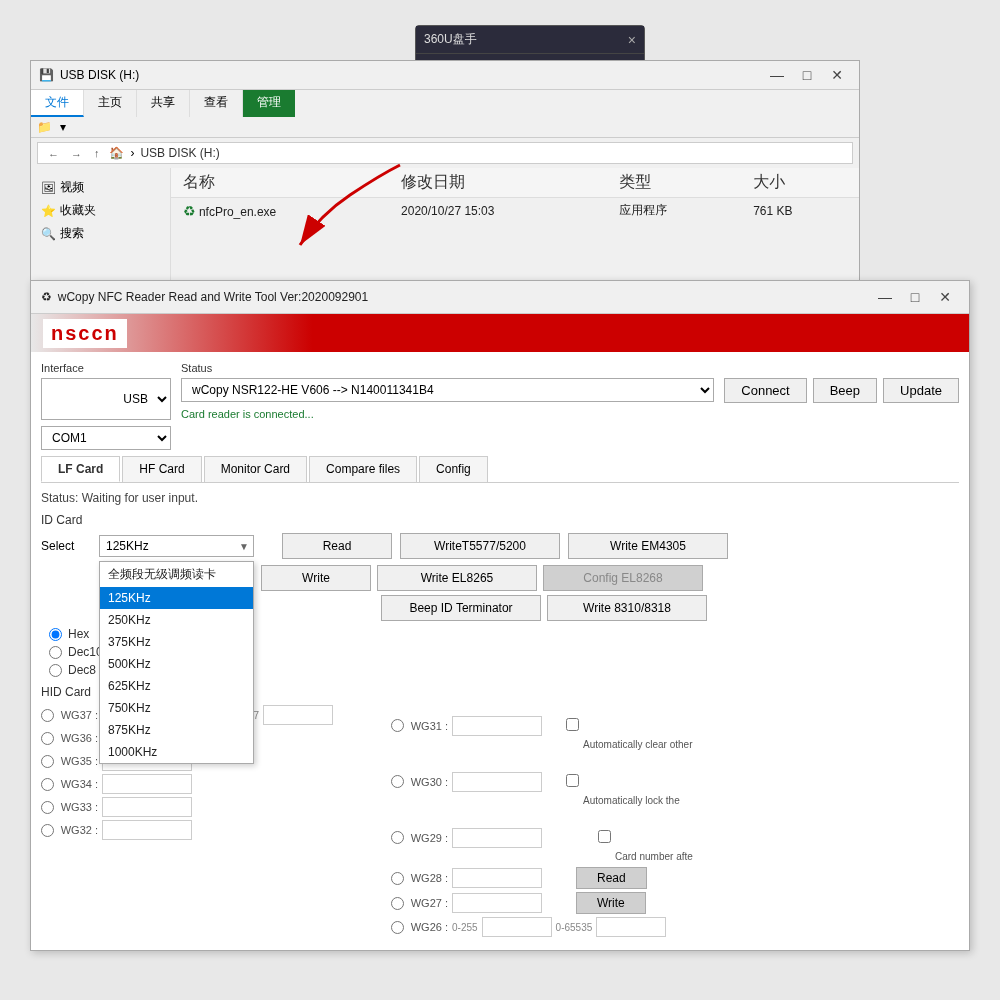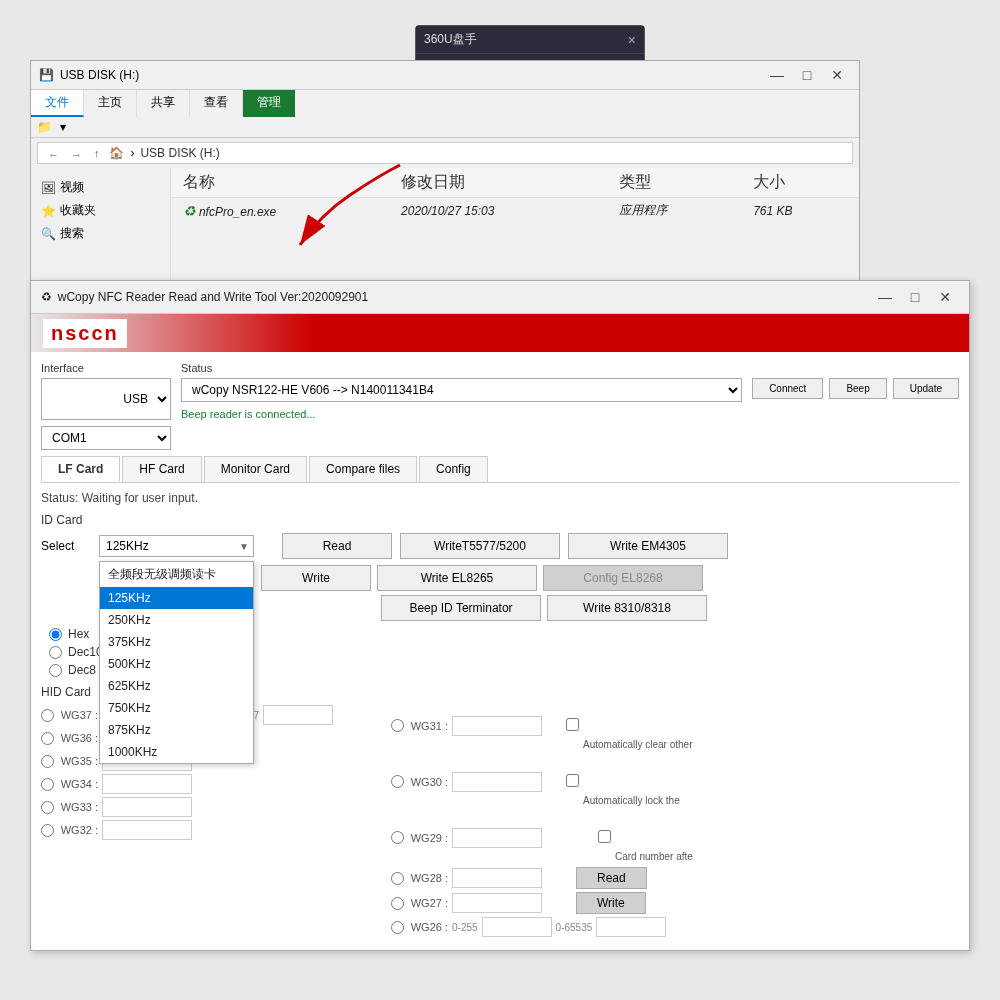--- a/index.html
+++ b/index.html
@@ -109,21 +109,20 @@
       background: #f5f5f5;
       border-bottom: 1px solid #ddd;
       font-size: 16px;
       font-weight: normal;
       color: #333;
     }
     .file-table td {
       padding: 4px 12px;
       font-size: 12px;
       color: #222;
-      font-style: italic;
     }
     .file-icon { color: #1a7b30; font-size: 14px; }
 
     
     .popup-360 {
       position: absolute;
       top: 25px;
       left: 415px;
       width: 230px;
       background: #2b2b3b;
@@ -265,21 +264,21 @@
     }
     .connected-text { font-size: 11px; color: #1a7b30; margin-top: 2px; }
     .btn-group-right {
       display: flex;
       gap: 6px;
       align-items: flex-start;
       padding-top: 16px;
     }
     .action-btn {
       padding: 4px 16px;
-      font-size: 10px;
+      font-size: 13px;
       background: #f0f0f0;
       border: 1px solid #aaa;
       cursor: pointer;
     }
 
     
     .tabs-row {
       display: flex;
       border-bottom: 1px solid #ccc;
       margin-bottom: 8px;
@@ -598,21 +597,21 @@
         </select>
         <select class="com-select">
           <option>COM1</option>
         </select>
       </div>
       <div class="status-box">
         <span class="status-label">Status</span>
         <select class="status-select">
           <option>wCopy NSR122-HE V606 --&gt; N140011341B4</option>
         </select>
-        <span class="connected-text">Beep reader is connected...</span>
+        <span class="connected-text">Card reader is connected...</span>
       </div>
       <div class="btn-group-right">
         <button class="action-btn">Connect</button>
         <button class="action-btn">Beep</button>
         <button class="action-btn">Update</button>
       </div>
     </div>
 
     <div class="tabs-row">
       <div class="tab active">LF Card</div>

